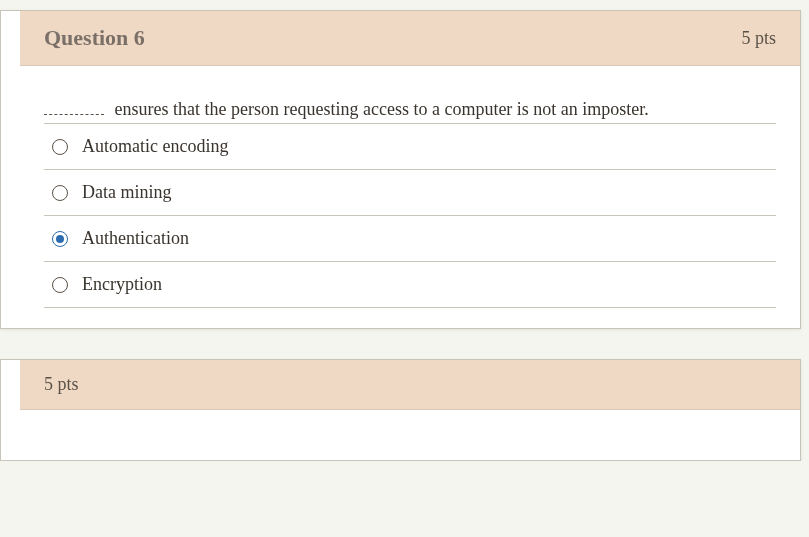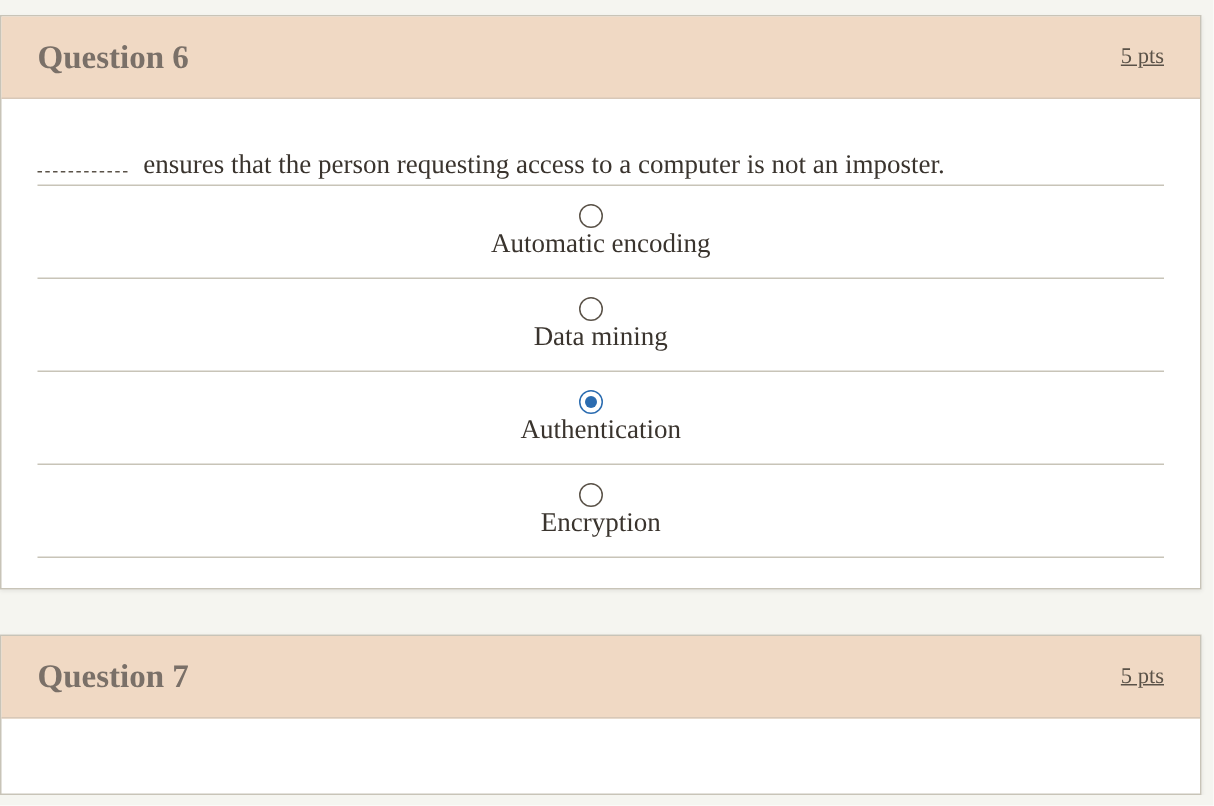--- a/index.html
+++ b/index.html
@@ -11,38 +11,38 @@
       font-family: Georgia, 'Times New Roman', serif;
       background: #f5f5f0;
       padding: 0;
       width: 809px;
     }
     .question-card {
       background: #ffffff;
       border: 1px solid #c8c4b8;
       margin: 10px 8px 30px 0;
       box-shadow: 0 1px 3px rgba(0,0,0,0.08);
+      padding-left: 19px;
     }
     .question-header {
       background: #f0d9c4;
       padding: 14px 24px;
       display: flex;
       justify-content: space-between;
       align-items: center;
       border-bottom: 1px solid #d8c8b8;
     }
     .question-title {
       font-size: 22px;
       font-weight: bold;
       color: #7a7068;
     }
     .question-points {
-      font-size: 15px;
+      font-size: 18px;
       color: #5a5248;
-      text-decoration: underline;
     }
     .question-body {
       padding: 30px 24px 20px 24px;
     }
     .question-text {
       font-size: 18px;
       color: #3a342e;
       line-height: 1.5;
     }
     .blank {
@@ -55,21 +55,20 @@
       padding: 0;
     }
     .option-row {
       display: flex;
       align-items: center;
       padding: 12px 8px;
       border-top: 1px solid #c8c4b8;
       font-size: 18px;
       color: #3a342e;
       cursor: pointer;
-      flex-direction: column;
     }
     .option-row:last-child {
       border-bottom: 1px solid #c8c4b8;
       text-align: center;
     }
     .radio {
       width: 16px;
       height: 16px;
       border: 1.5px solid #5a5248;
       border-radius: 50%;
@@ -125,17 +124,16 @@
       <div class="option-row">
         <span class="radio"></span>
         <span>Encryption</span>
       </div>
     </div>
   </div>
 </div>
 
 <div class="question-card" style="margin-bottom:0;">
   <div class="question-header">
-    <span class="question-title">Question 7</span>
     <span class="question-points">5 pts</span>
   </div>
   <div class="q7-body"></div>
 </div>
 
 </body></html>

